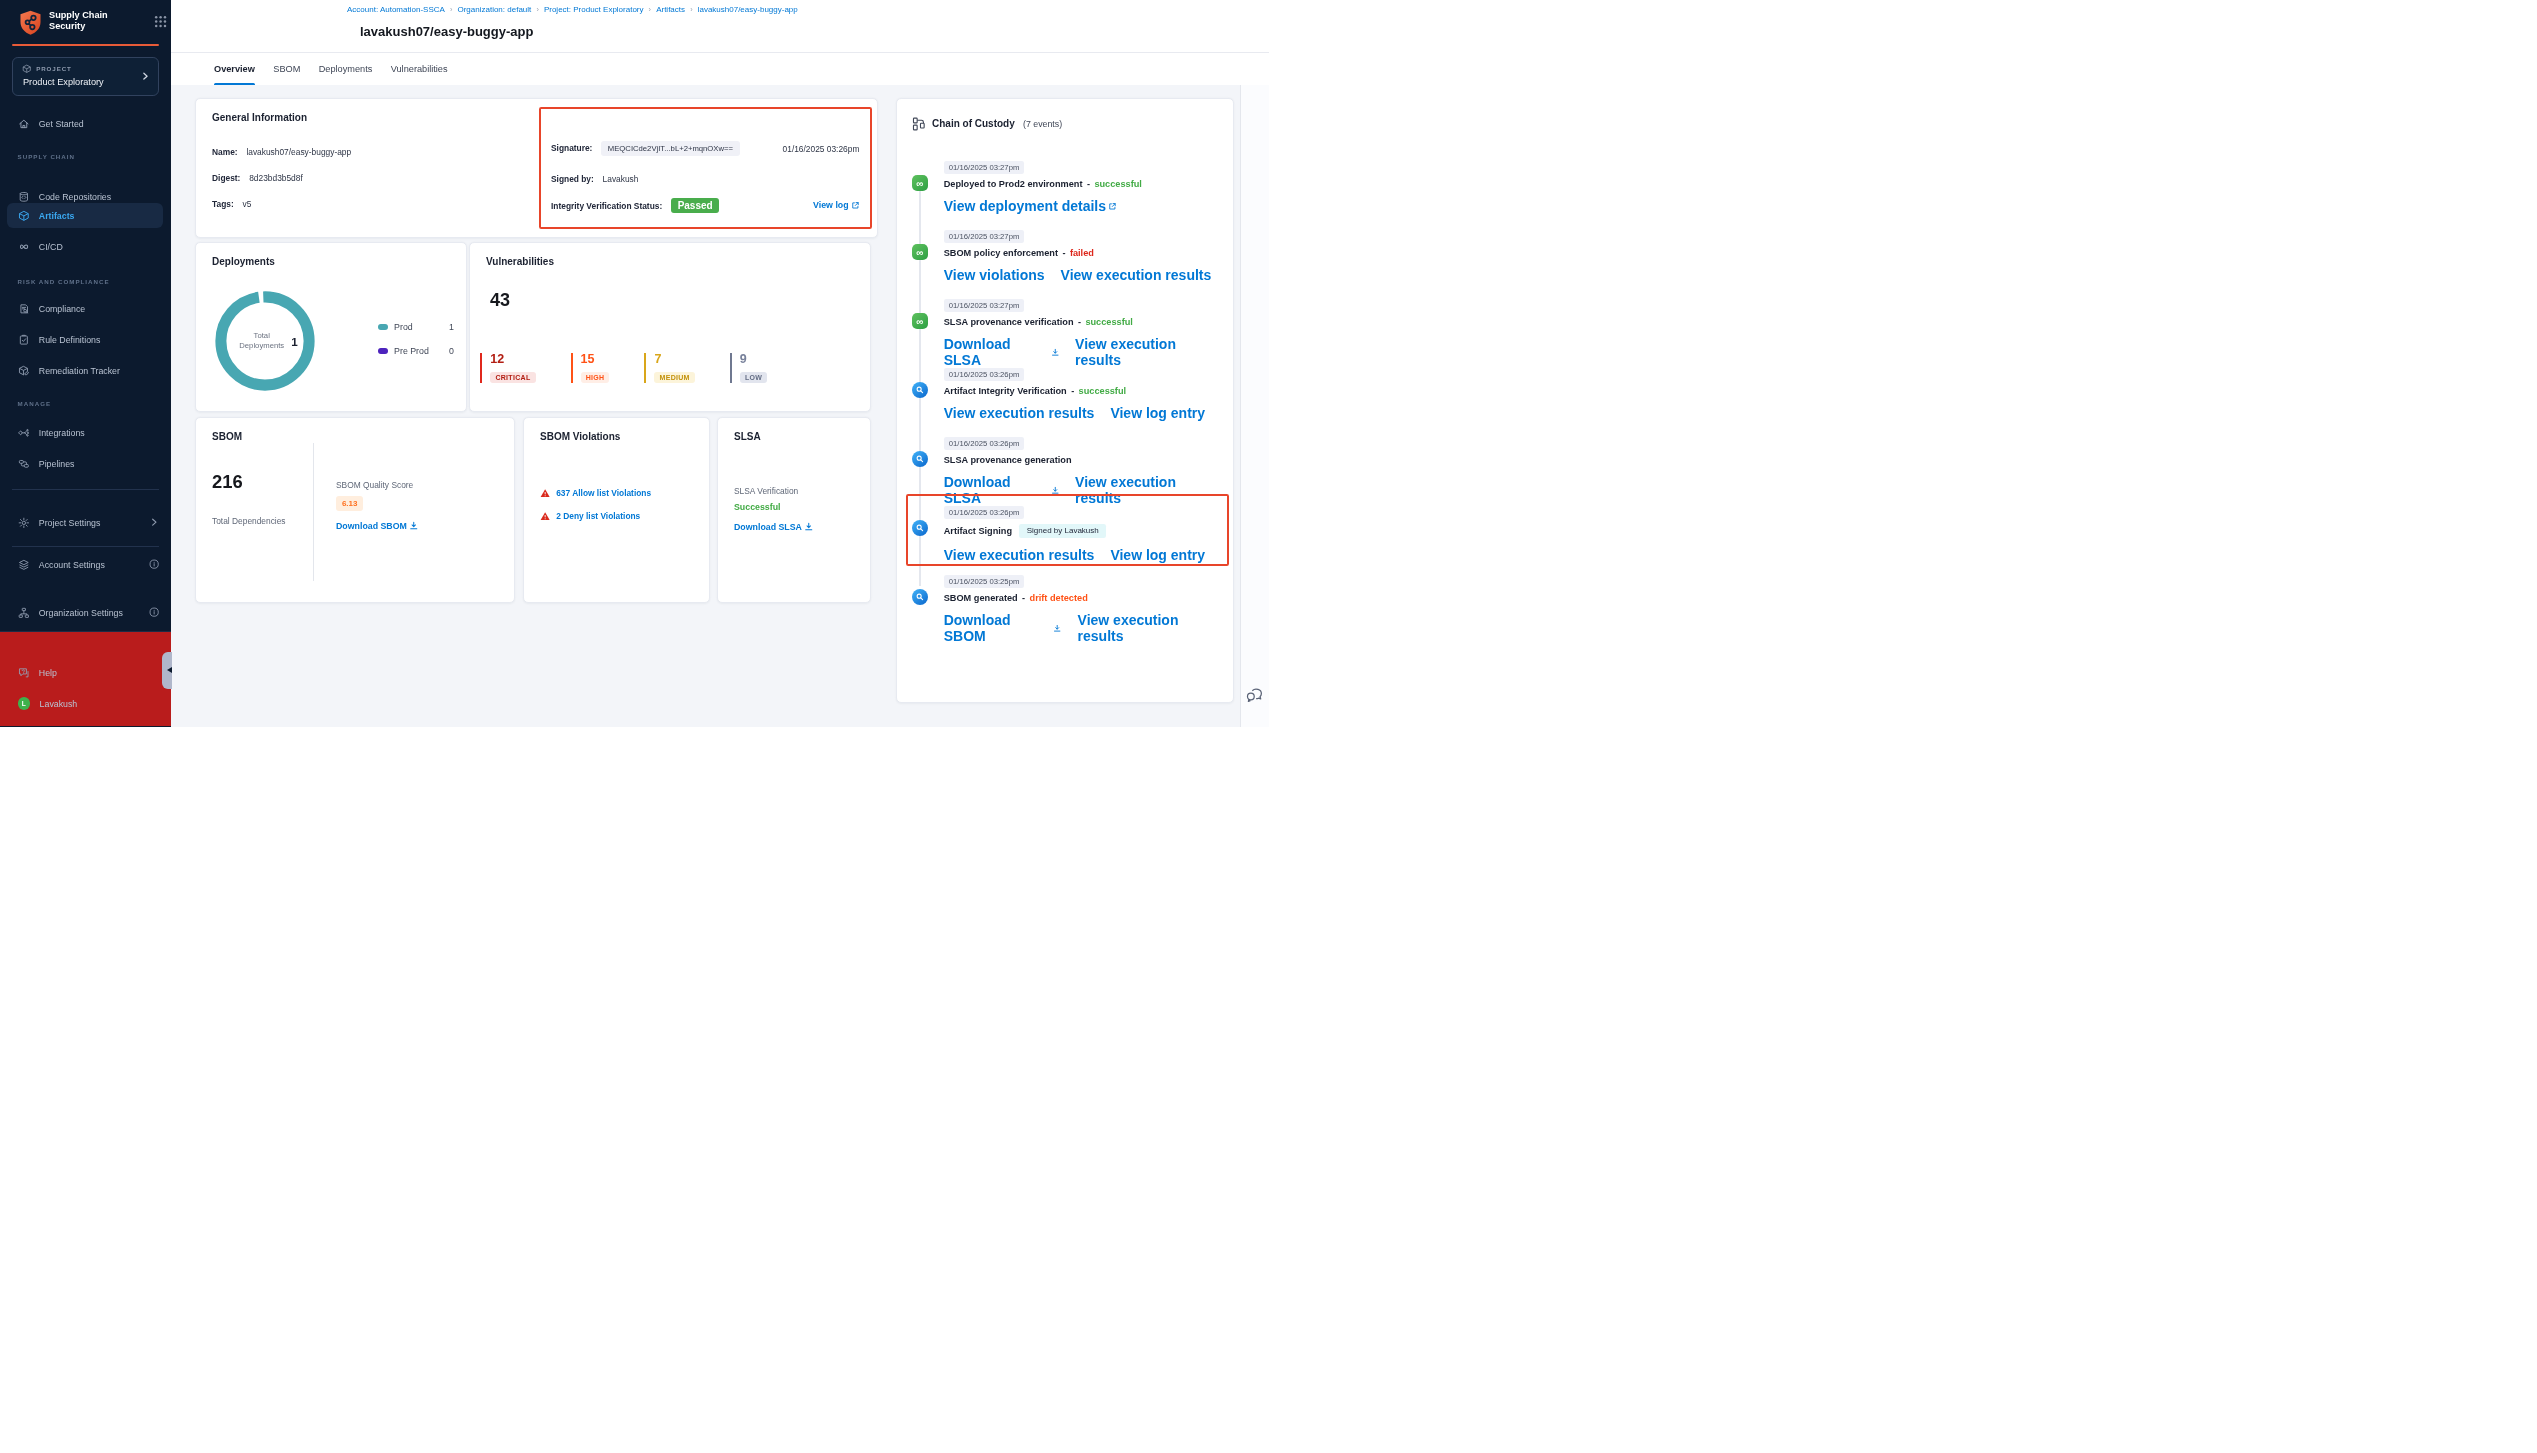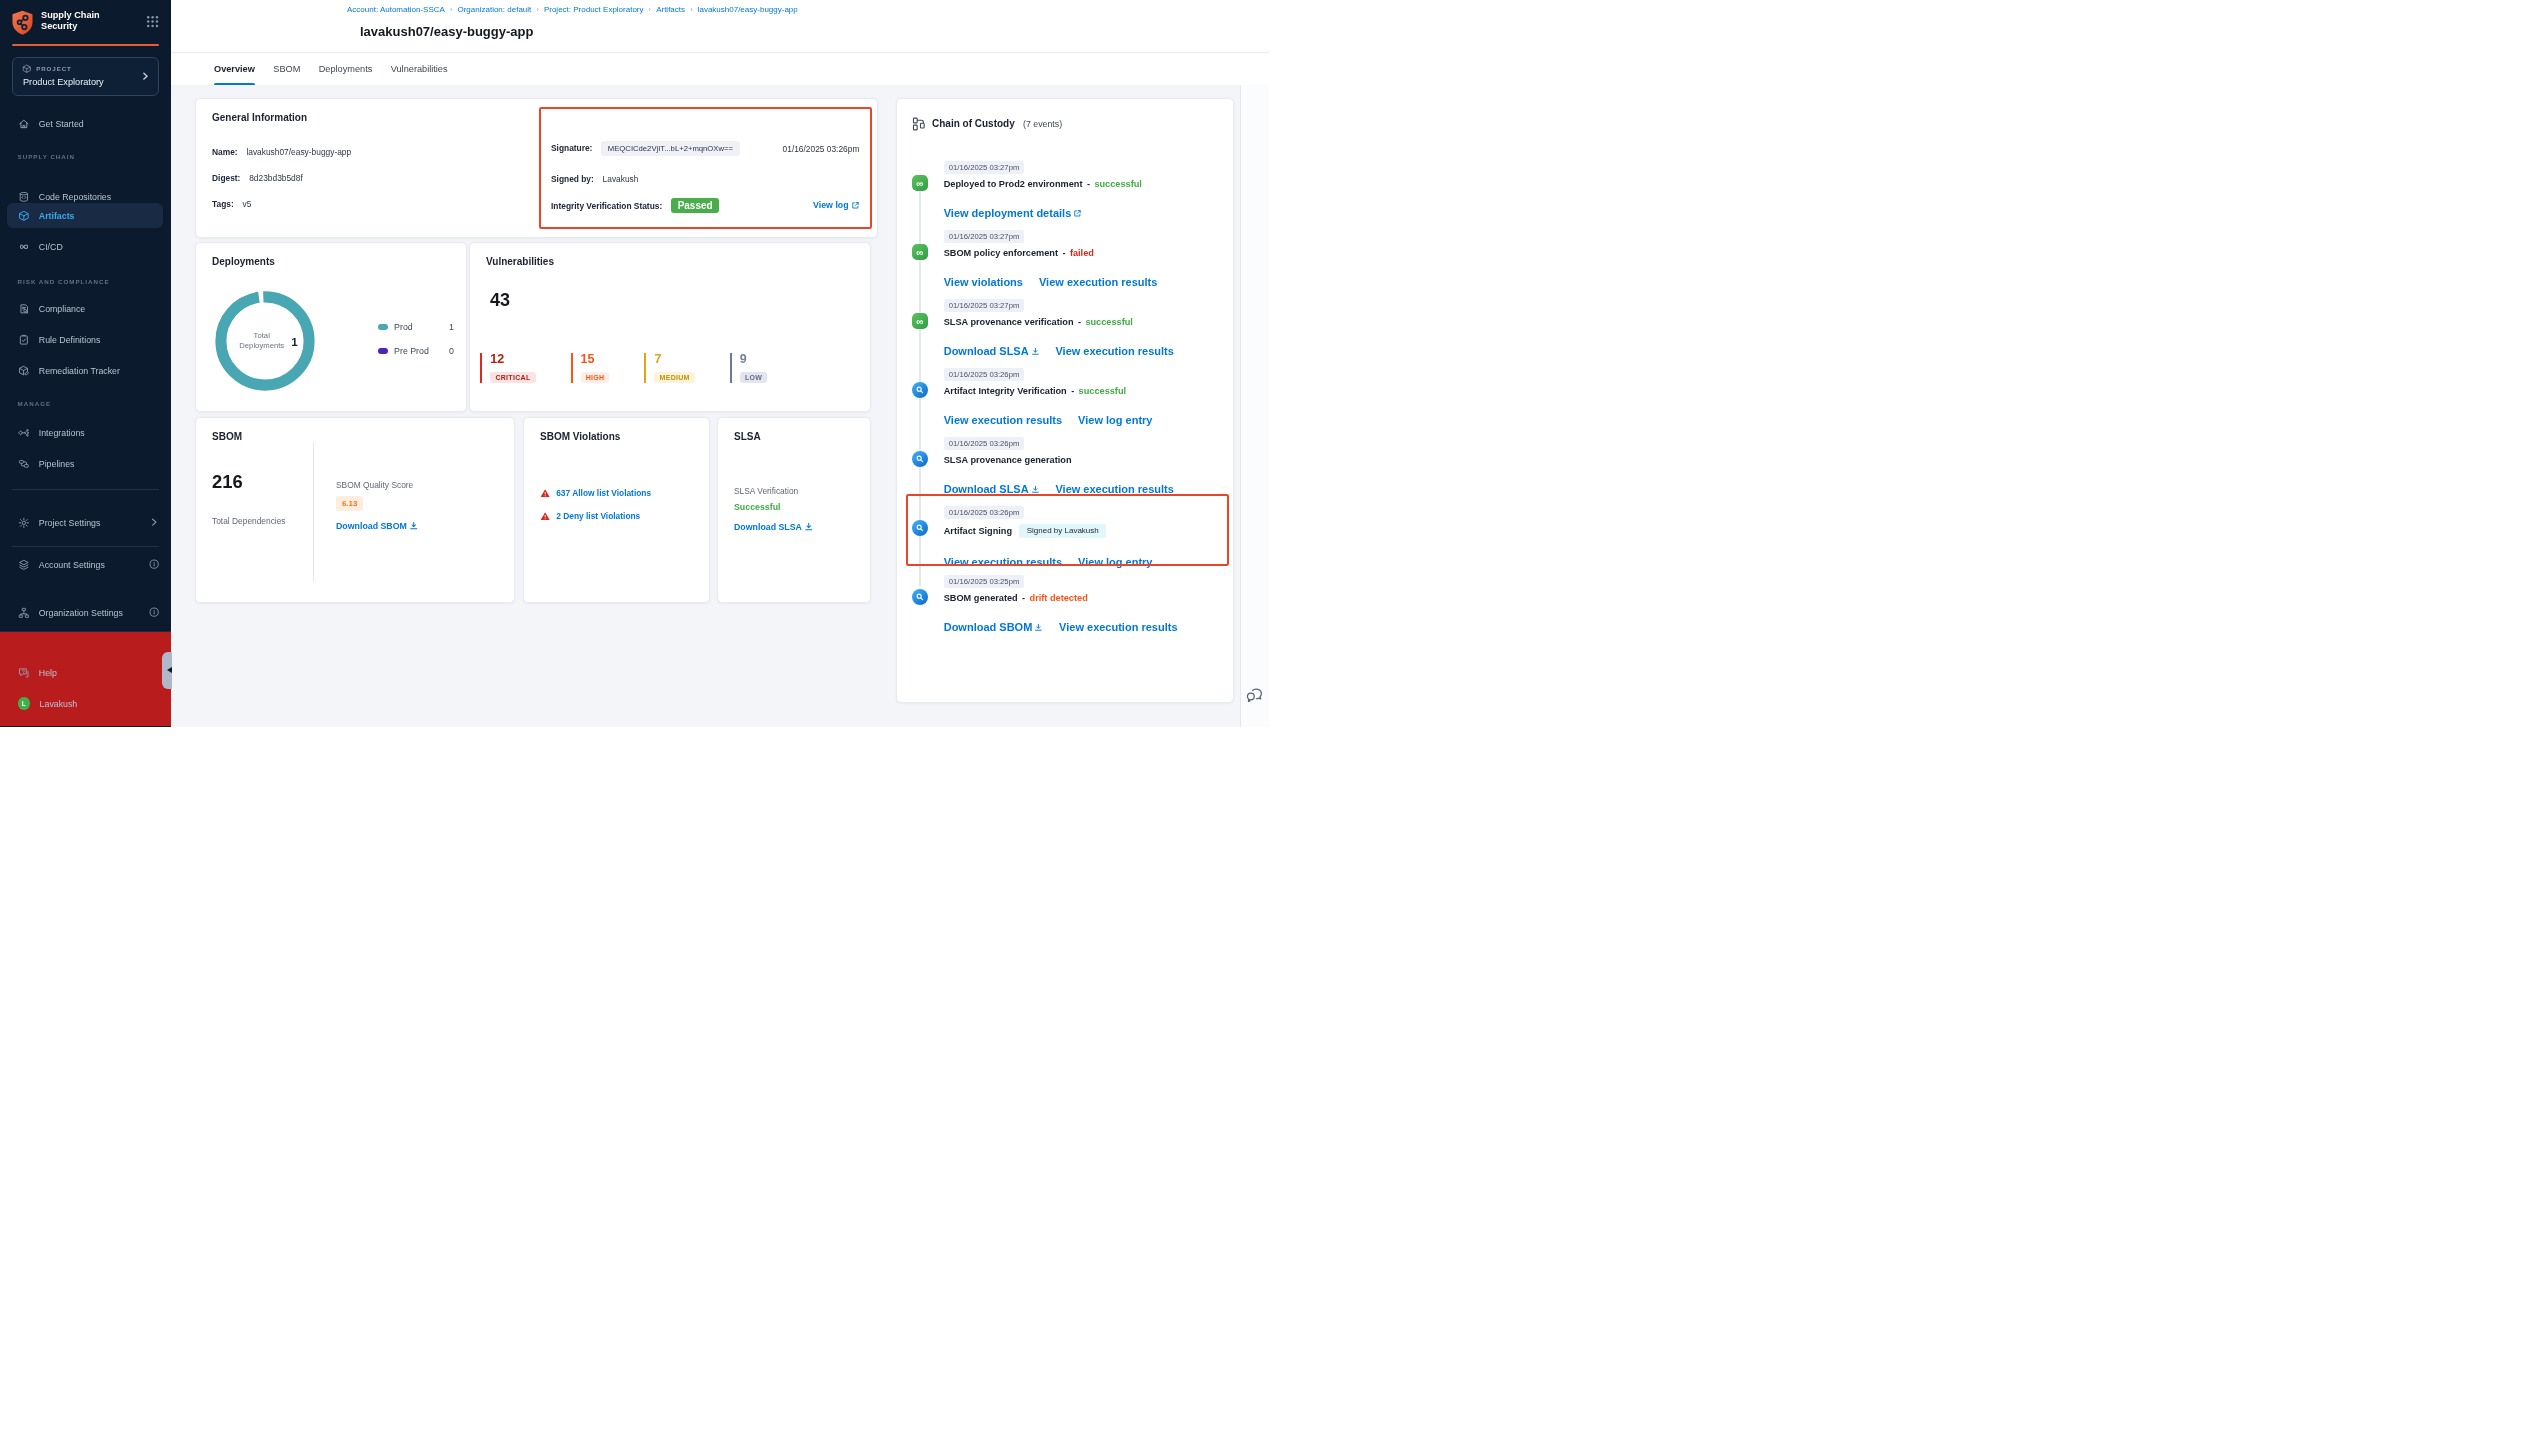--- a/index.html
+++ b/index.html
@@ -2,21 +2,21 @@
 <html style="font-size:11.7px"><head>
 <meta charset="utf-8">
 <style>
   * { margin:0; padding:0; box-sizing:border-box; }
   html,body { width:1269px; height:727px; overflow:hidden; background:#fff;
     font-family:"Liberation Sans", sans-serif; }
   #app { position:relative; width:1269px; height:727px; background:#fff; }
 
   
   .sidebar { position:absolute; left:0; top:0; width:171px; height:727px; background:#0c1a2e; z-index:5;}
-  .side-head { position:absolute; left:0; top:0; width:171px; height:44px; }
+  .side-head { position:absolute; left:8px; top:0; width:171px; height:44px; }
   .logo { position:absolute; left:11px; top:9.5px; width:23px; height:26px; }
   .app-title { position:absolute; left:41px; top:9.5px; width:88px; color:#fff; font-size:9.2px; font-weight:bold; line-height:1.3; }
   .grid-icon { position:absolute; right:11.7px; top:15.4px; width:13.2px; height:13.2px; color:#8a94a6; cursor:pointer; }
   .brand-line { position:absolute; left:11.7px; top:44px; width:147px; height:2.2px; background:#e85b38; border-radius:1.5px; }
   .proj-box { position:absolute; left:11.7px; top:57px; width:147px; height:39px; background:#0e2036; border:0.7px solid #31425e; border-radius:5.9px; cursor:pointer; }
   .proj-label { position:absolute; left:23.5px; top:7.3px; font-size:6.2px; letter-spacing:0.9px; color:#8d99ad; font-weight:bold; }
   .proj-cube { position:absolute; left:9.5px; top:5.9px; width:9.5px; height:9.5px; color:#8d99ad; }
   .proj-name { position:absolute; left:10.3px; top:19px; font-size:9.2px; color:#eef1f6; }
   .proj-chev { position:absolute; right:7.3px; top:13.2px; width:10.3px; height:10.3px; color:#cfd6e2; }
   .nav-item { position:absolute; left:0; width:171px; height:25px; display:flex; align-items:center; padding-left:17.6px; gap:9.5px; color:#b9c3d2; font-size:8.8px; cursor:pointer; }
@@ -108,21 +108,21 @@
   .event { position:absolute; left:14.7px; right:11.7px; }
   .ev-ts { display:inline-block; margin-left:32px; background:#eef0f7; color:#4b5262; font-size:7.7px; padding:2.2px 5.1px; border-radius:2.2px; }
   .ev-icon { position:absolute; left:0; top:16px; width:16px; height:16px; display:flex; align-items:center; justify-content:center; color:#fff; }
   .ev-icon.cd { border-radius:5.1px; background:linear-gradient(140deg,#5ec15e,#2e9f43); font-size:9.5px; font-weight:bold; }
   .ev-icon.ssca { border-radius:50%; background:linear-gradient(140deg,#41b3f8,#0a66cc); }
   .ev-title-row { margin-left:32px; margin-top:5.1px; font-size:9.2px; color:#1b2130; display:flex; align-items:center; gap:4.4px; }
   .ev-title { font-weight:bold; }
   .ev-status { font-weight:600; }
   .ev-status.green { color:#42ab45; } .ev-status.red { color:#dd271b; } .ev-status.orange { color:#ff5216; }
   .ev-badge { background:#e2f7f9; color:#22283a; font-size:8px; padding:2.2px 7.3px; border-radius:2.2px; margin-left:2.9px; }
-  .ev-links { margin-left:32px; margin-top:18px; display:flex; gap:16px; font-size:11px; }
+  .ev-links { margin-left:32px; margin-top:9px; display:flex; gap:16px; font-size:14px; }
   .ev-links .link svg { width:8.8px; height:8.8px; }
 </style>
 </head>
 <body>
 
 <div id="app">
 
   <aside class="sidebar">
     <div class="side-head">
       <svg class="logo" viewBox="0 0 31 35">

